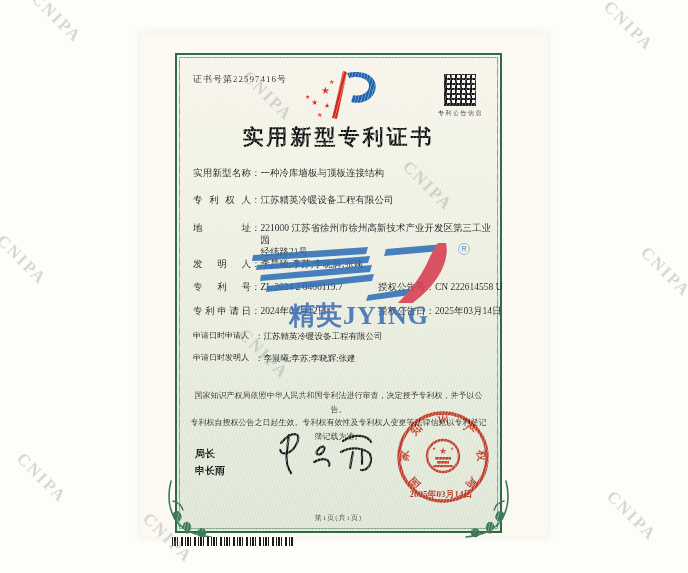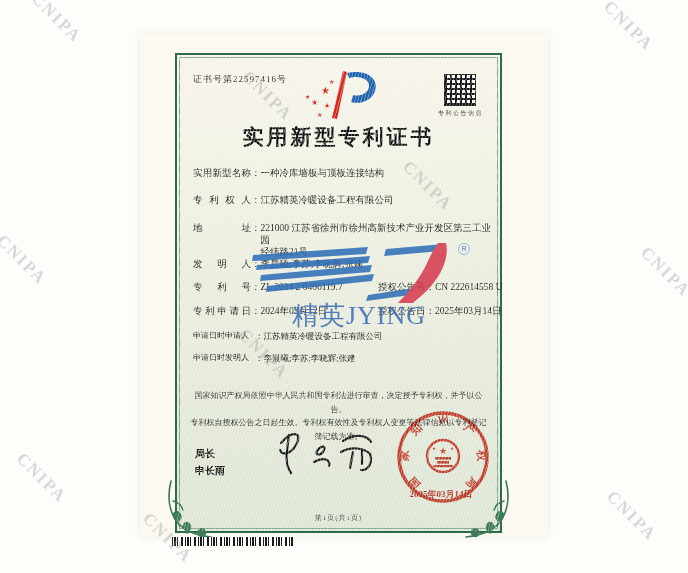--- a/index.html
+++ b/index.html
@@ -57,21 +57,21 @@
   .corner.bl{left:-12px;bottom:-14px;}
   .corner.br{right:-12px;bottom:-14px;transform:scaleX(-1);}
   .wm{
     position:absolute;font-family:"Liberation Serif",serif;font-weight:bold;
     font-size:17px;letter-spacing:2px;color:#8f9494;opacity:.34;
     transform:rotate(45deg);white-space:nowrap;pointer-events:none;
   }
   .brand{position:absolute;left:248px;top:243px;width:220px;height:95px;opacity:.87;pointer-events:none;}
   .brand-text{
     position:absolute;left:6px;top:55px;width:210px;text-align:center;
-    font-size:26px;font-weight:normal;letter-spacing:1px;color:#3e6db5;
+    font-size:26px;font-weight:bold;letter-spacing:1px;color:#3e6db5;
     font-family:"Liberation Serif",serif;
   }
   .brand-r{
     position:absolute;right:-2px;top:0;width:10px;height:10px;border:1px solid #8fb3dd;
     border-radius:50%;font-size:7px;line-height:10px;text-align:center;color:#6b97cc;
     font-family:"Liberation Sans",sans-serif;font-weight:bold;
   }
 </style>
 </head>
 <body>

